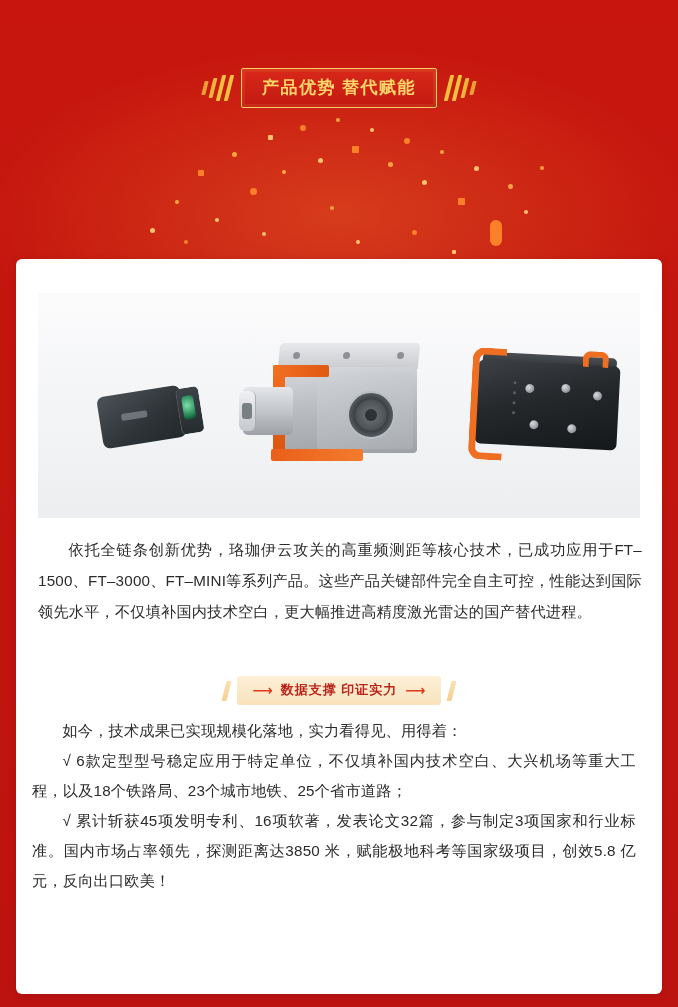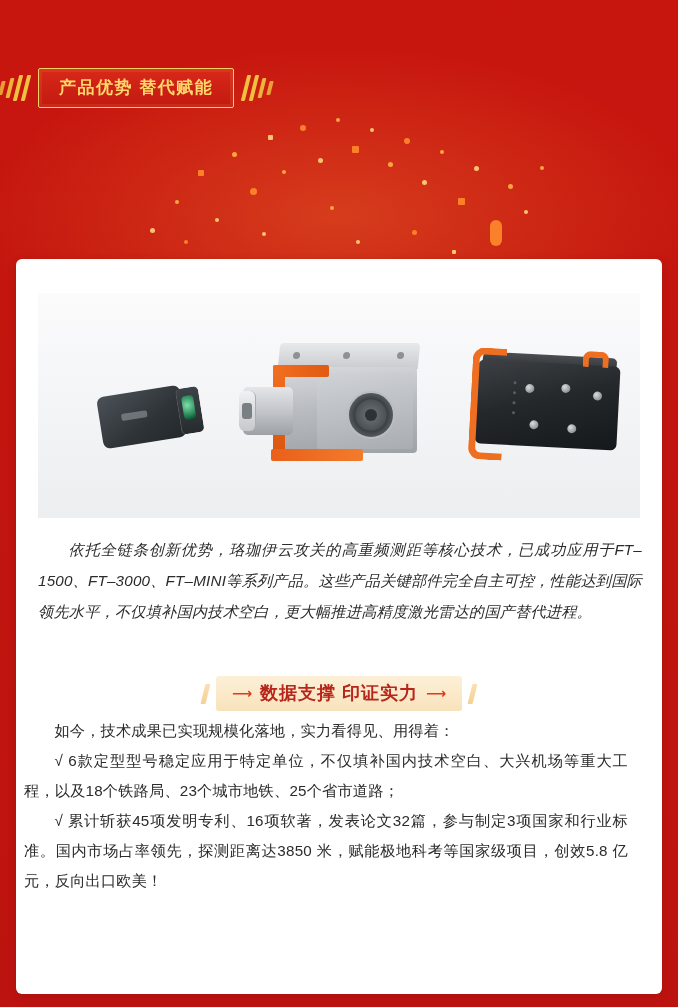--- a/index.html
+++ b/index.html
@@ -24,20 +24,21 @@
     overflow: hidden;
   }
 
   
   .banner-wrap {
     position: absolute;
     top: 68px;
     left: 0;
     width: 678px;
     display: flex;
+    justify-content: center;
     align-items: center;
   }
   .banner {
     display: flex;
     align-items: center;
     justify-content: center;
     gap: 10px;
   }
   .tick-group {
     display: flex;
@@ -272,21 +273,20 @@
     position: absolute;
     top: 275px;
     left: 22px;
     width: 604px;
     color: #2b2b2b;
     font-size: 15.2px;
     line-height: 31px;
     text-align: justify;
     text-indent: 2em;
     letter-spacing: 0.2px;
-    font-style: italic;
   }
 
   
   .subbanner {
     position: absolute;
     top: 417px;
     left: 0;
     width: 646px;
     display: flex;
     justify-content: center;
@@ -296,21 +296,21 @@
   .sb-box {
     background: linear-gradient(180deg, #fdf0d8 0%, #f8e2bb 100%);
     border-radius: 3px;
     padding: 5px 16px 6px;
     display: flex;
     align-items: center;
     gap: 8px;
   }
   .sb-text {
     color: #b8251a;
-    font-size: 18px;
+    font-size: 13px;
     font-weight: bold;
     letter-spacing: 1px;
     white-space: nowrap;
   }
   .arrow-left, .arrow-right {
     color: #e03a18;
     font-size: 14px;
     line-height: 1;
     font-weight: bold;
   }
@@ -318,21 +318,21 @@
     width: 5px; height: 20px;
     background: linear-gradient(180deg, #fae0b4 0%, #f4d093 100%);
     transform: skewX(-14deg);
     border-radius: 1px;
   }
 
   
   .list {
     position: absolute;
     top: 457px;
-    left: 8px;
+    left: 16px;
     width: 604px;
   }
   .list p {
     margin: 0 0 0 0;
     color: #2b2b2b;
     font-size: 15.2px;
     line-height: 30px;
     text-align: justify;
     text-indent: 2em;
     letter-spacing: 0.2px;

